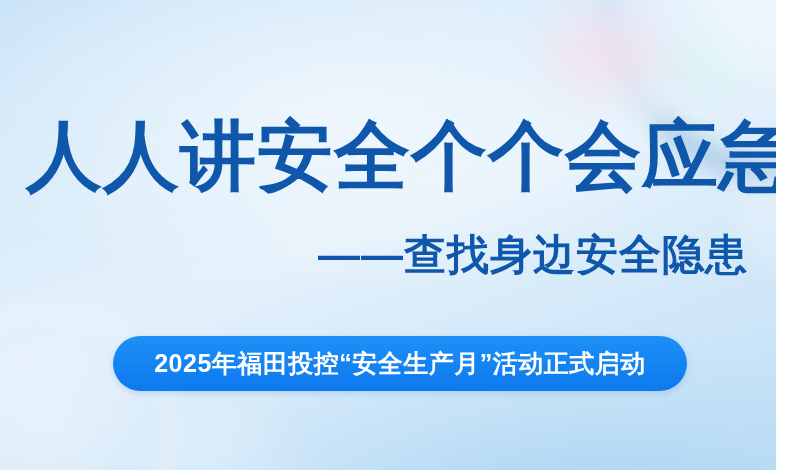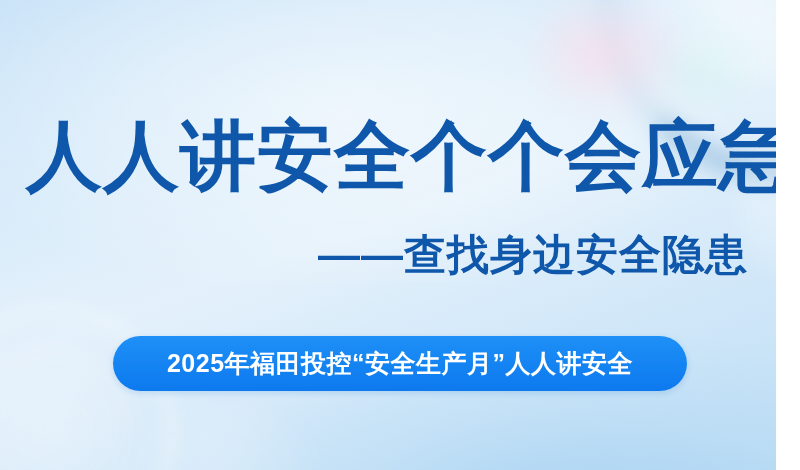--- a/index.html
+++ b/index.html
@@ -224,17 +224,17 @@
 
     <div class="headline">
       <span>人人讲安全</span>
       <span class="phrase-gap"></span>
       <span>个个会应急</span>
     </div>
 
     <div class="subtitle">——查找身边安全隐患</div>
 
     <div class="pill">
-      <span class="pill-text">2025年福田投控“安全生产月”人人讲安全</span>
+      <span class="pill-text">2025年福田投控“安全生产月”活动正式启动</span>
     </div>
 
   </div>
 </div>
 
 </body></html>

